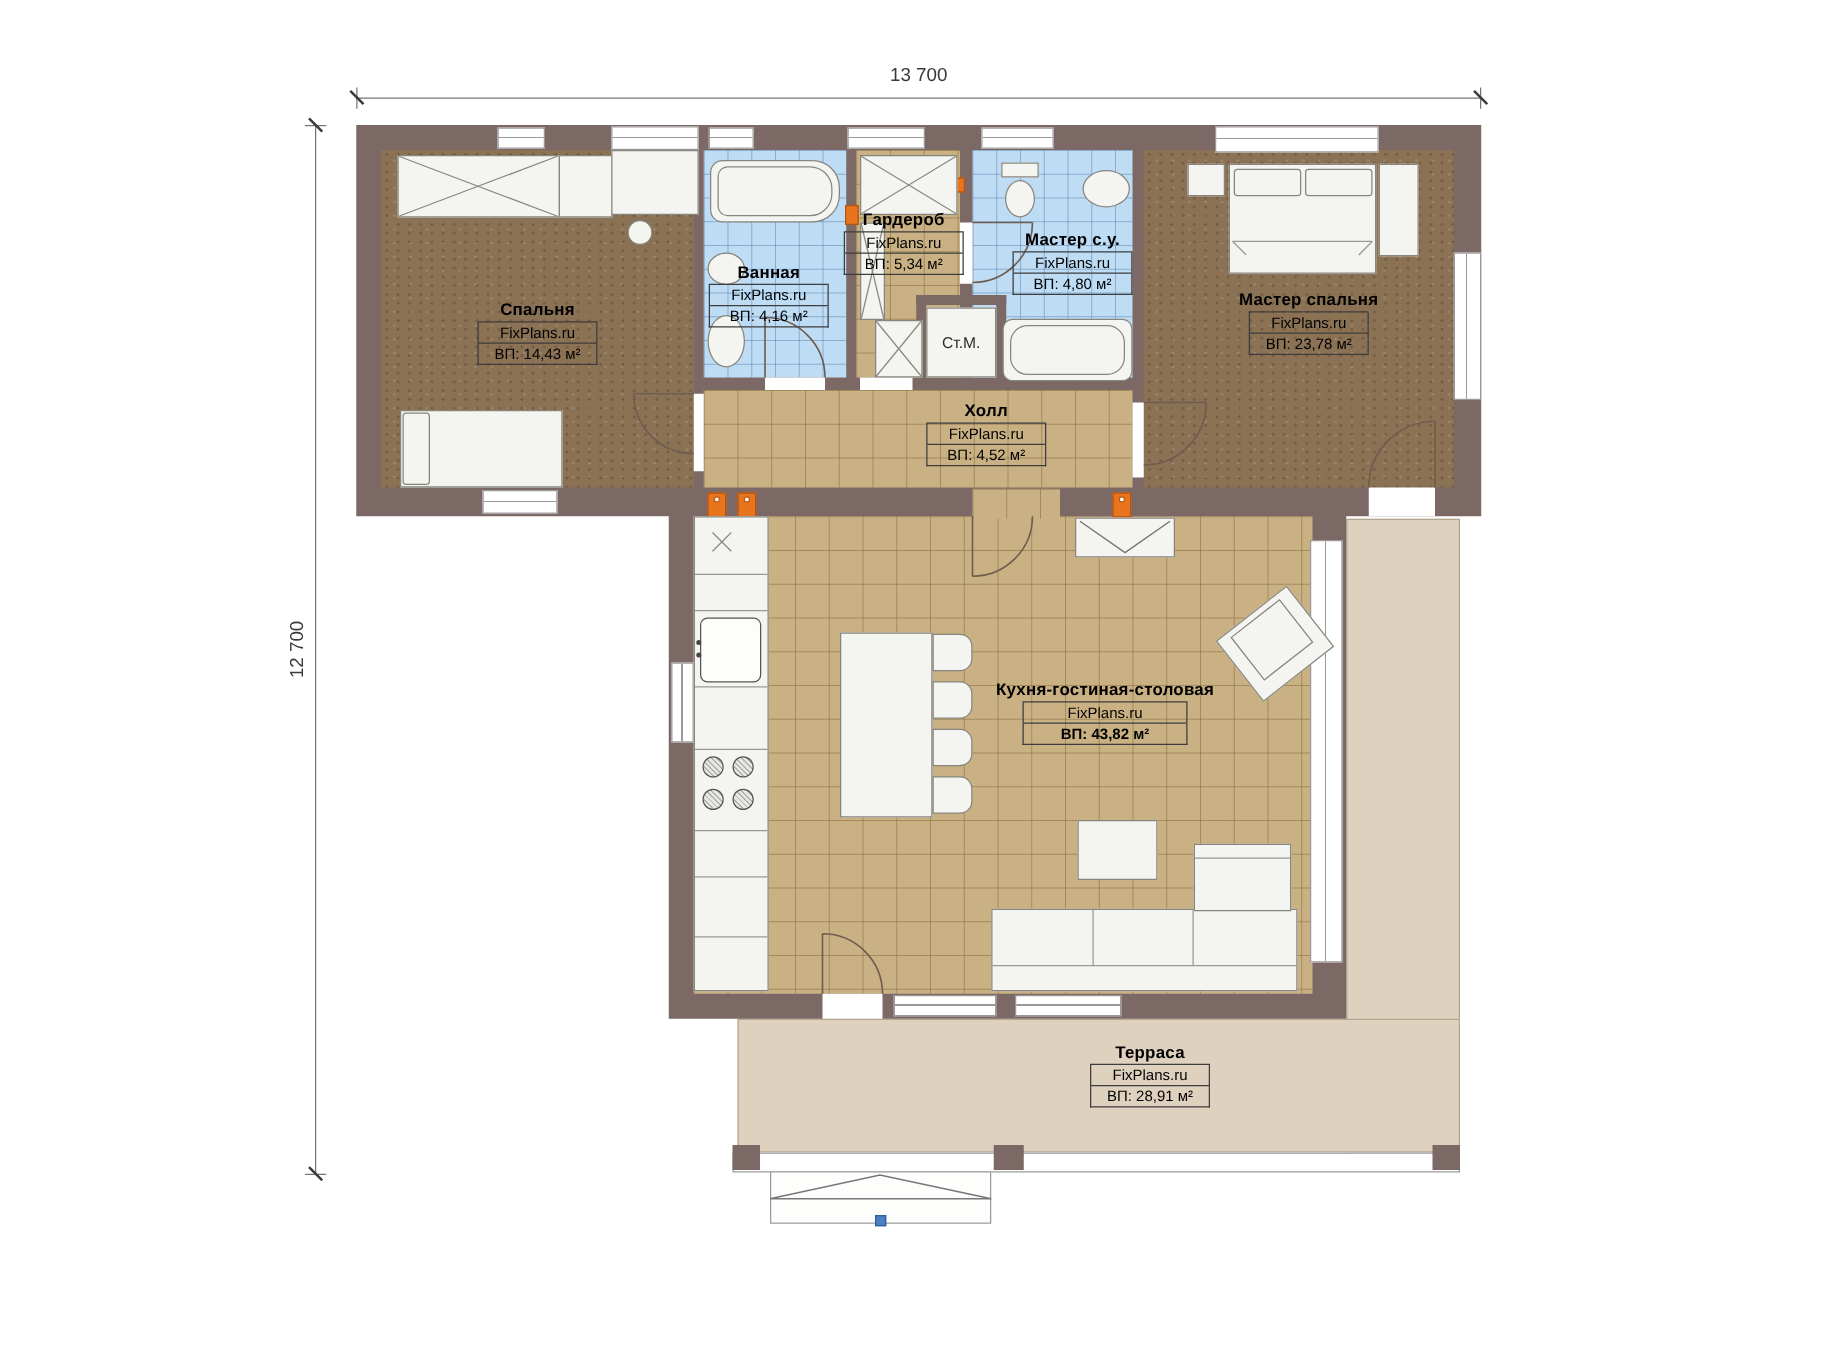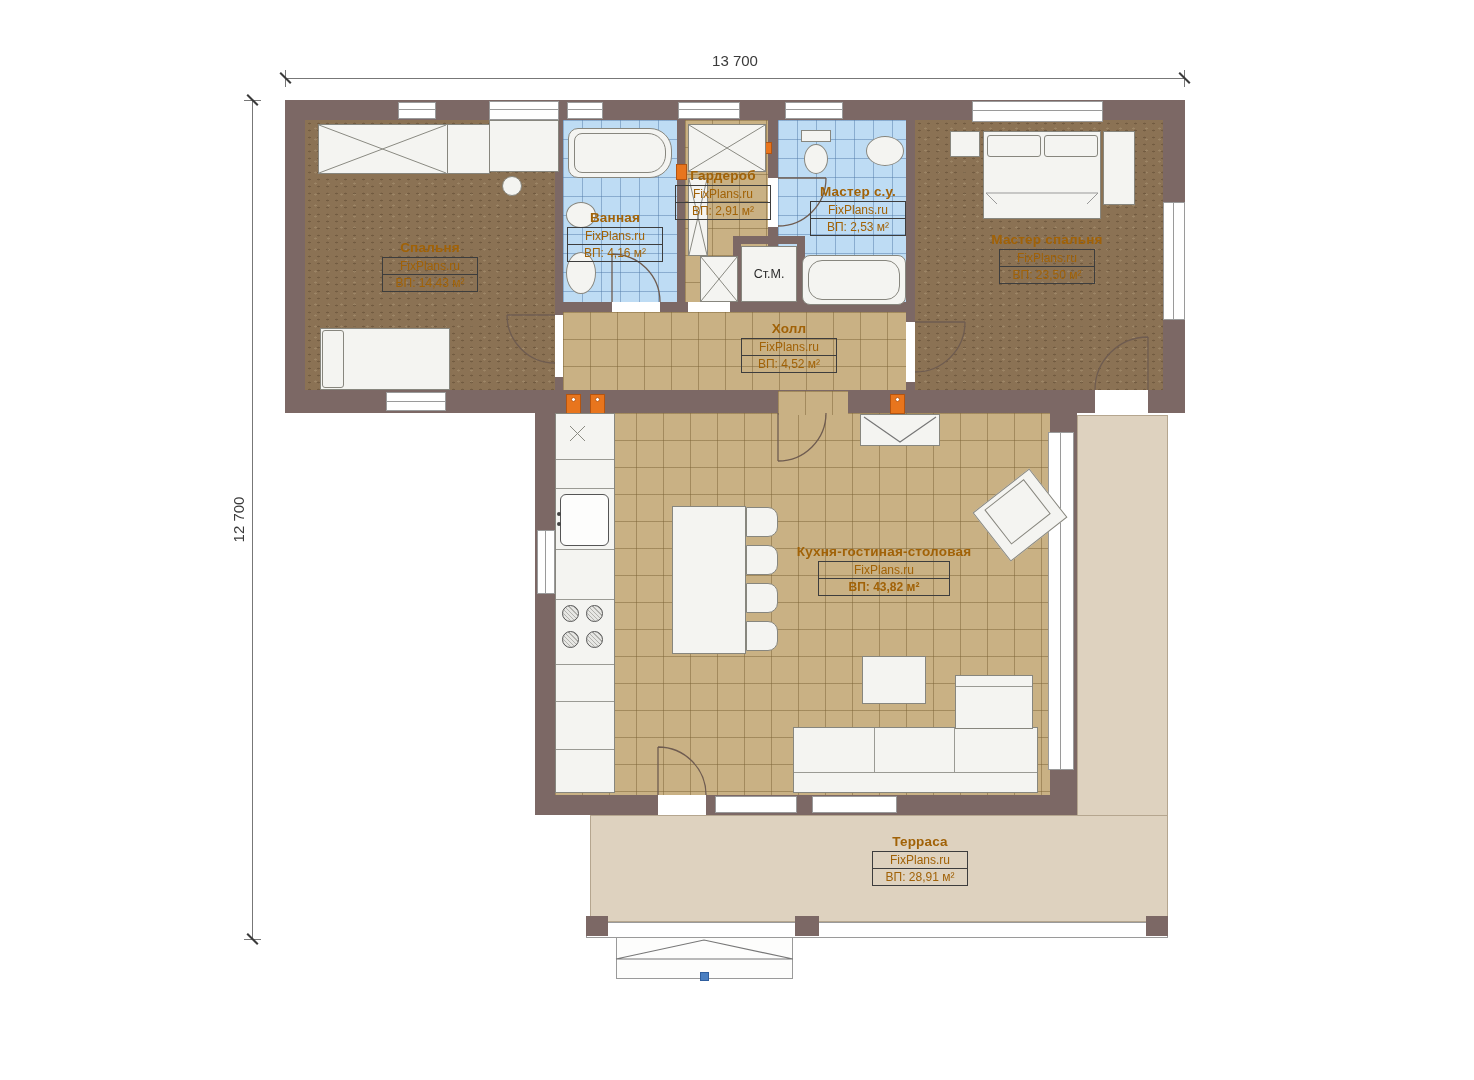--- a/index.html
+++ b/index.html
@@ -25,21 +25,21 @@
   .win-h{background:#fff;border:1px solid #9a9a9a;
          background-image:linear-gradient(to bottom,transparent calc(50% - 1px),#9a9a9a calc(50% - 1px),#9a9a9a 50%,transparent 50%);}
   .win-v{background:#fff;border:1px solid #9a9a9a;
          background-image:linear-gradient(to right,transparent calc(50% - 1px),#9a9a9a calc(50% - 1px),#9a9a9a 50%,transparent 50%);}
   .orange{background:#e8751d;border:1px solid #b45410;}
   .dot{position:absolute;width:5px;height:5px;border-radius:50%;background:#fff;border:1px solid #c05c12;box-sizing:border-box;}
   .burner{position:absolute;width:17px;height:17px;border:1px solid #555;border-radius:50%;box-sizing:border-box;
           background:repeating-linear-gradient(45deg,#e7e7e4 0 2px,#b2b2ae 2px 3px);}
   .divline{position:absolute;left:0;width:100%;border-top:1px solid #9a9a94;}
   .overlay{position:absolute;left:0;top:0;z-index:5;pointer-events:none;}
-  .rlabel{position:absolute;z-index:6;display:flex;flex-direction:column;align-items:center;color:#a16207;}
+  .rlabel{position:absolute;z-index:6;display:flex;flex-direction:column;align-items:center;color:#000000;}
   .rlabel .nm{font-size:13.5px;font-weight:bold;line-height:15px;margin-bottom:2px;white-space:nowrap;letter-spacing:.2px;}
   .rlabel .bx{border:1px solid #3d3d3d;font-size:12px;line-height:16px;padding:0 5px;white-space:nowrap;min-width:84px;text-align:center;}
   .rlabel .bx + .bx{border-top:none;}
   .dimtxt{position:absolute;z-index:6;color:#3a3a3a;font-size:15px;text-align:center;}
   .dimline{position:absolute;background:#777;}
   .tick{position:absolute;width:15px;height:2px;background:#3a3a3a;transform:rotate(45deg);}
   .stm{display:flex;align-items:center;justify-content:center;font-size:12.5px;color:#2b2b2b;z-index:4;}
   .z2{z-index:2}.z3{z-index:3}.z4{z-index:4}
 </style>
 </head>
@@ -230,31 +230,31 @@
     <div class="bx">ВП: 14,43 м²</div>
   </div>
   <div class="rlabel" style="left:565px;top:210px;width:100px;">
     <div class="nm">Ванная</div>
     <div class="bx">FixPlans.ru</div>
     <div class="bx">ВП: 4,16 м²</div>
   </div>
   <div class="rlabel" style="left:673px;top:168px;width:100px;">
     <div class="nm">Гардероб</div>
     <div class="bx">FixPlans.ru</div>
-    <div class="bx">ВП: 2,91 м²</div>
+    <div class="bx">ВП: 5,34 м²</div>
   </div>
   <div class="rlabel" style="left:803px;top:184px;width:110px;">
     <div class="nm">Мастер с.у.</div>
     <div class="bx">FixPlans.ru</div>
-    <div class="bx">ВП: 2,53 м²</div>
+    <div class="bx">ВП: 4,80 м²</div>
   </div>
   <div class="rlabel" style="left:982px;top:184px;width:130px;margin-top:48px;">
     <div class="nm">Мастер спальня</div>
     <div class="bx">FixPlans.ru</div>
-    <div class="bx">ВП: 23,50 м²</div>
+    <div class="bx">ВП: 23,78 м²</div>
   </div>
   <div class="rlabel" style="left:734px;top:321px;width:110px;">
     <div class="nm">Холл</div>
     <div class="bx">FixPlans.ru</div>
     <div class="bx">ВП: 4,52 м²</div>
   </div>
   <div class="rlabel" style="left:789px;top:544px;width:190px;">
     <div class="nm">Кухня-гостиная-столовая</div>
     <div class="bx" style="min-width:120px;">FixPlans.ru</div>
     <div class="bx" style="min-width:120px;font-weight:bold;">ВП: 43,82 м²</div>

